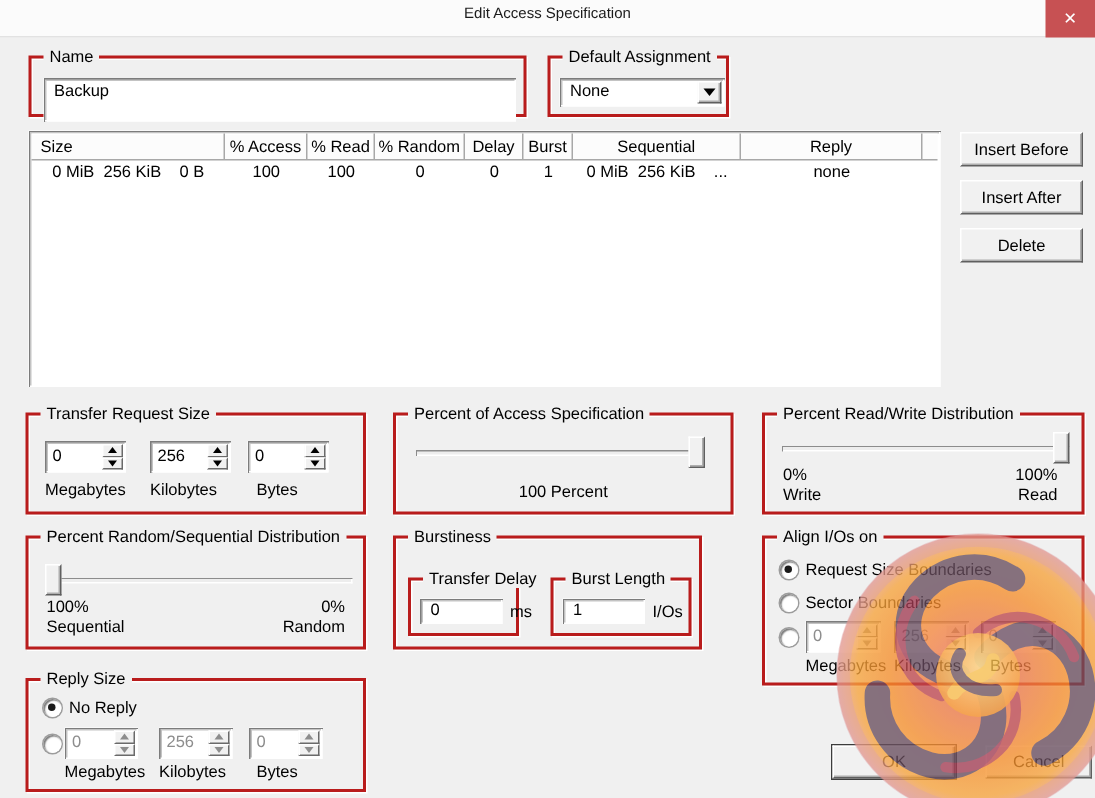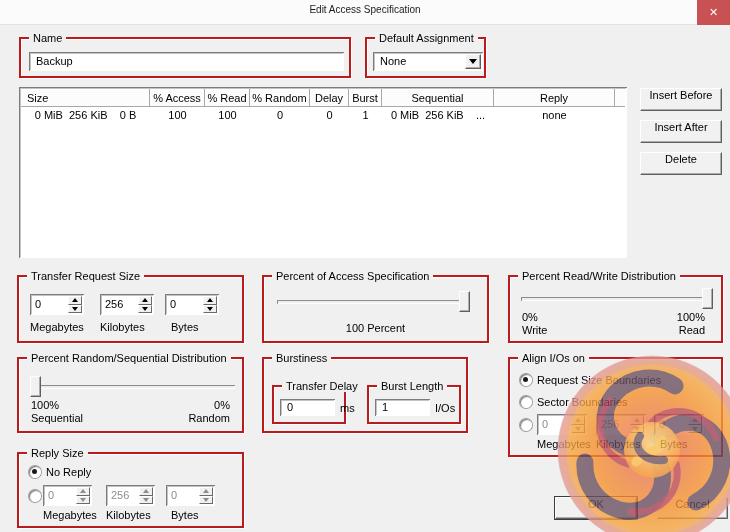--- a/index.html
+++ b/index.html
@@ -8,21 +8,21 @@
   #dialog { position:relative; width:730px; height:532px; background:#f0f0f0; overflow:hidden; }
 
   
   .titlebar { position:absolute; left:0; top:0; width:730px; height:25px; background:#fbfbfb; border-bottom:1px solid #e2e2e2; }
   .titlebar .title { position:absolute; left:0; right:0; top:4px; text-align:center; font-size:10px; color:#1b1b1b; }
   .closebtn { position:absolute; right:0; top:0; width:33px; height:25px; background:#c75153; color:#fff; display:flex; align-items:center; justify-content:center; font-size:11px; cursor:default; }
 
   
   .sunken { background:#fff; box-shadow: inset 1px 1px 0 #7c7c7c, inset -1px -1px 0 #fff, inset 2px 2px 0 #c3c3c3; }
   .raised { background:#f1f1f1; border-top:1px solid #fff; border-left:1px solid #fff; border-right:1px solid #5f5f5f; border-bottom:1px solid #5f5f5f; box-shadow: inset -1px -1px 0 #aeaeae; }
-  .btn { position:absolute; background:#f1f1f1; border-top:1px solid #fff; border-left:1px solid #fff; border-right:1px solid #5f5f5f; border-bottom:1px solid #5f5f5f; box-shadow: inset -1px -1px 0 #aeaeae; display:flex; align-items:flex-start; justify-content:center; font-size:11px; }
+  .btn { position:absolute; background:#f1f1f1; border-top:1px solid #fff; border-left:1px solid #fff; border-right:1px solid #5f5f5f; border-bottom:1px solid #5f5f5f; box-shadow: inset -1px -1px 0 #aeaeae; display:flex; align-items:center; justify-content:center; font-size:11px; }
   .btn.default { box-shadow: inset -1px -1px 0 #aeaeae, 0 0 0 1px #3c3c3c; }
 
   .grp { position:absolute; border:2px solid #b91c1c; box-shadow: inset 1px 1px 0 #fff, 1px 1px 0 #fff; }
   .grp > .grp-label { position:absolute; top:-7px; left:8px; background:#f0f0f0; padding:0 4px; white-space:nowrap; }
 
   
   .field-text { position:absolute; line-height:18px; padding-left:5px; white-space:pre; }
   .combo-arrow-btn { position:absolute; display:flex; align-items:center; justify-content:center; }
   .tri-down { width:0; height:0; border-left:4px solid transparent; border-right:4px solid transparent; border-top:5px solid #000; }
 
@@ -65,21 +65,21 @@
 
   <div class="titlebar">
     <div class="title">Edit Access Specification</div>
     <div class="closebtn">
         <span>✕</span>
       </div>
   </div>
 
   <div class="grp" style="left:19px; top:37px; width:332px; height:41px;">
     <span class="grp-label">Name</span>
-    <div class="sunken" style="position:absolute; left:8px; top:13px; width:315px; height:19px;">
+    <div class="sunken" style="position:absolute; left:8px; top:13px; width:315px; height:29px;">
       <div class="field-text" style="left:2px; top:0;">Backup</div>
     </div>
   </div>
 
   <div class="grp" style="left:365px; top:37px; width:121px; height:41px;">
     <span class="grp-label">Default Assignment</span>
     <div class="sunken" style="position:absolute; left:6px; top:13px; width:110px; height:19px;">
       <div class="field-text" style="left:2px; top:0;">None</div>
       <div class="combo-arrow-btn raised" style="right:2px; top:2px; bottom:2px; width:16px;">
         <div class="tri-down"></div>

